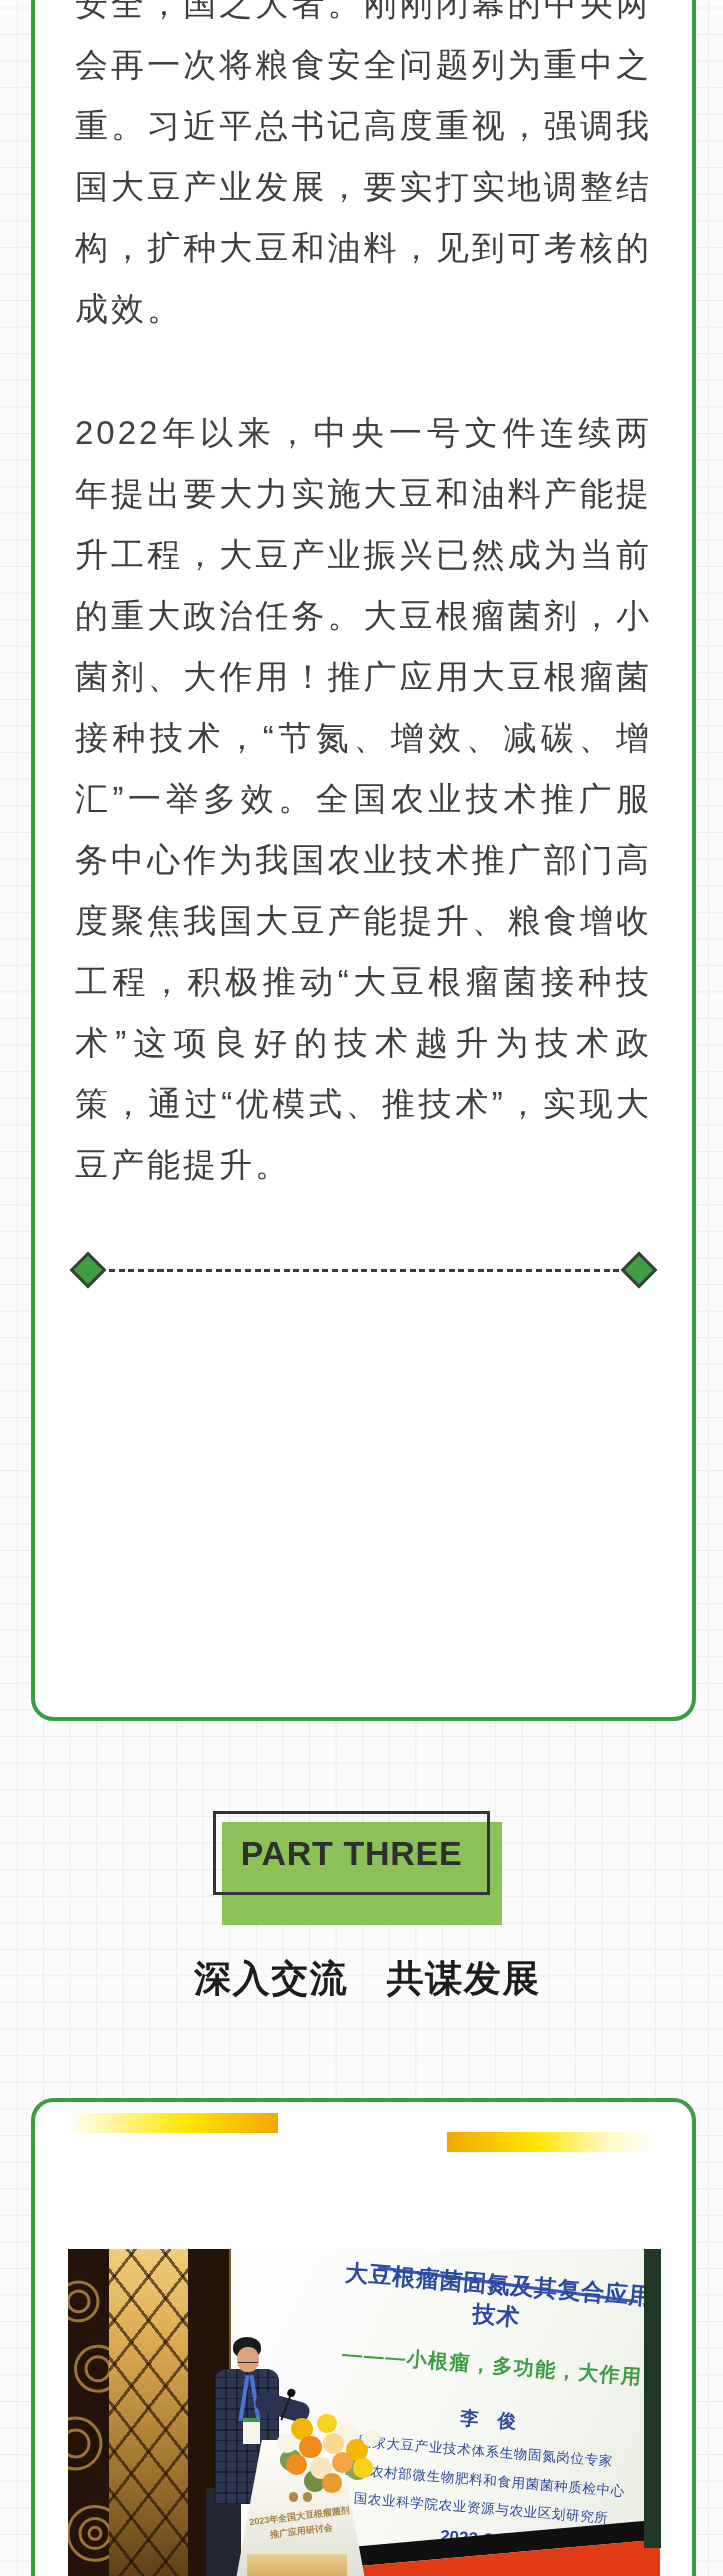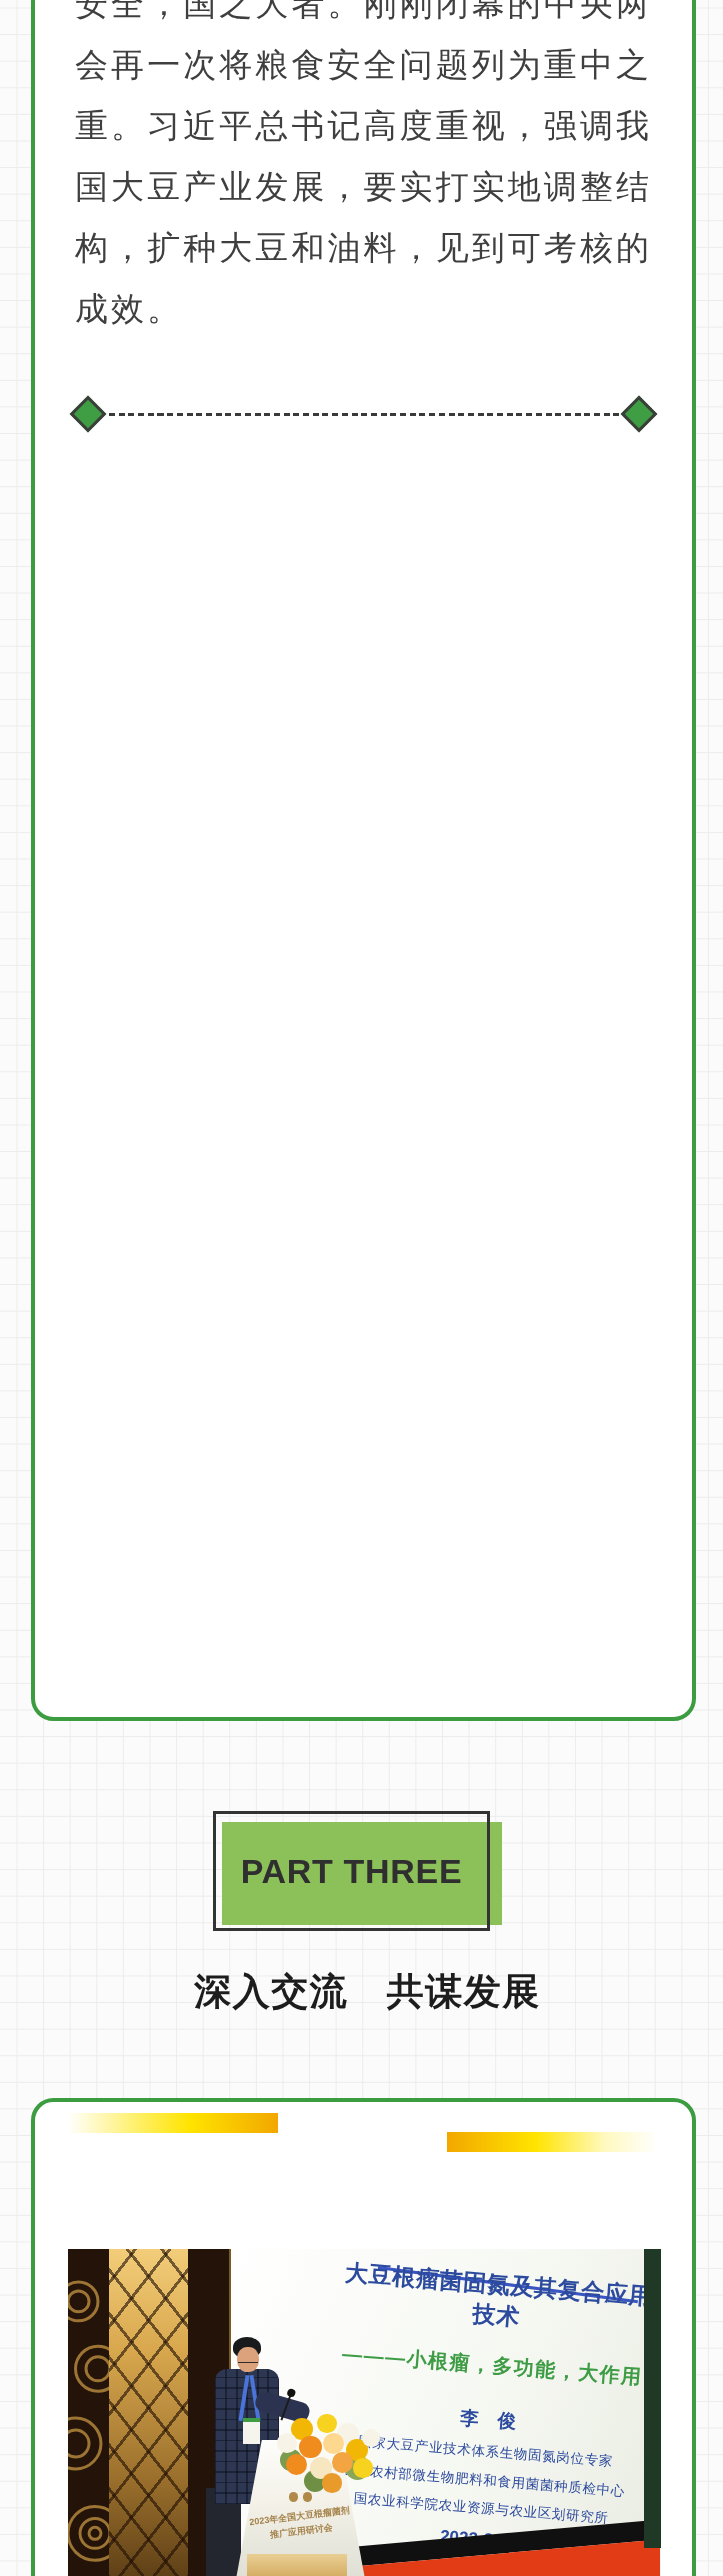--- a/index.html
+++ b/index.html
@@ -19,24 +19,24 @@
   .card-content{padding:13.5px 40px 0 40px;}
   .card-content p{
     margin:0 0 63px 0;font-size:33px;line-height:61px;letter-spacing:3px;
     color:#3f3f3f;text-align:justify;text-justify:inter-ideograph;
   }
   .divider{display:flex;align-items:center;margin-top:7.5px;height:25.4px;}
   .diamond{width:20px;height:20px;background:#3f9e43;border:3.7px solid #3a3f3a;transform:rotate(45deg);flex:0 0 auto;}
   .dots{flex:1;height:3px;margin:0 7.5px;background:repeating-linear-gradient(90deg,#3a3a3a 0 6px,transparent 6px 9.7px);}
   .part-banner{position:absolute;left:213px;top:1811px;width:289px;height:114px;}
   .banner-green{position:absolute;left:9px;top:11.2px;width:280px;height:103px;background:#8cc159;}
-  .banner-outline{position:absolute;left:0;top:0;width:277px;height:120px;border:3px solid #333;box-sizing:border-box;
+  .banner-outline{position:absolute;left:0;top:0;width:277px;height:84px;border:3px solid #333;box-sizing:border-box;
     display:flex;align-items:center;justify-content:center;}
   .banner-outline span{font-size:34px;font-weight:bold;letter-spacing:0.7px;color:#2f2f2f;}
-  .subtitle{position:absolute;left:12px;right:0;top:1954px;margin:13px;text-align:center;
+  .subtitle{position:absolute;left:12px;right:0;top:1954px;margin:0;text-align:center;
     font-size:37px;font-weight:800;color:#1d1d1d;letter-spacing:1.5px;}
   .gold-bar{position:absolute;height:20px;}
   .gold-left{left:33px;top:10.5px;width:210px;
     background:linear-gradient(90deg,rgba(255,255,255,0) 0%,#fff176 30%,#ffe400 58%,#f2a700 100%);}
   .gold-right{left:412px;top:30px;width:211px;
     background:linear-gradient(90deg,#f2a700 0%,#ffe400 42%,#fff9c0 75%,rgba(255,255,255,0) 100%);}
   .photo{position:absolute;left:33px;top:147px;width:593px;height:330px;overflow:hidden;background:#f2f3ee;}
   .ph-wall{position:absolute;left:0;top:0;width:163px;height:330px;background:#241309;}
   .ph-column{position:absolute;left:41px;top:0;width:79px;height:330px;
     background:
@@ -93,20 +93,21 @@
   .sp-badge{position:absolute;left:175px;top:169px;width:16.5px;height:22.4px;background:#f5f5ee;border-top:4.5px solid #3d9c44;}
 </style>
 </head>
 <body>
 
 <div>
 
   <section class="card card-text">
     <div class="card-content">
       <p>安全，国之大者。刚刚闭幕的中央两会再一次将粮食安全问题列为重中之重。习近平总书记高度重视，强调我国大豆产业发展，要实打实地调整结构，扩种大豆和油料，见到可考核的成效。</p>
+      <p>2022年以来，中央一号文件连续两年提出要大力实施大豆和油料产能提升工程，大豆产业振兴已然成为当前的重大政治任务。大豆根瘤菌剂，小菌剂、大作用！推广应用大豆根瘤菌接种技术，“节氮、增效、减碳、增汇”一举多效。全国农业技术推广服务中心作为我国农业技术推广部门高度聚焦我国大豆产能提升、粮食增收工程，积极推动“大豆根瘤菌接种技术”这项良好的技术越升为技术政策，通过“优模式、推技术”，实现大豆产能提升。</p>
       <div class="divider">
         <span class="diamond"></span>
         <span class="dots"></span>
         <span class="diamond"></span>
       </div>
     </div>
   </section>
 
   <div class="part-banner">
     <div class="banner-green"></div>

